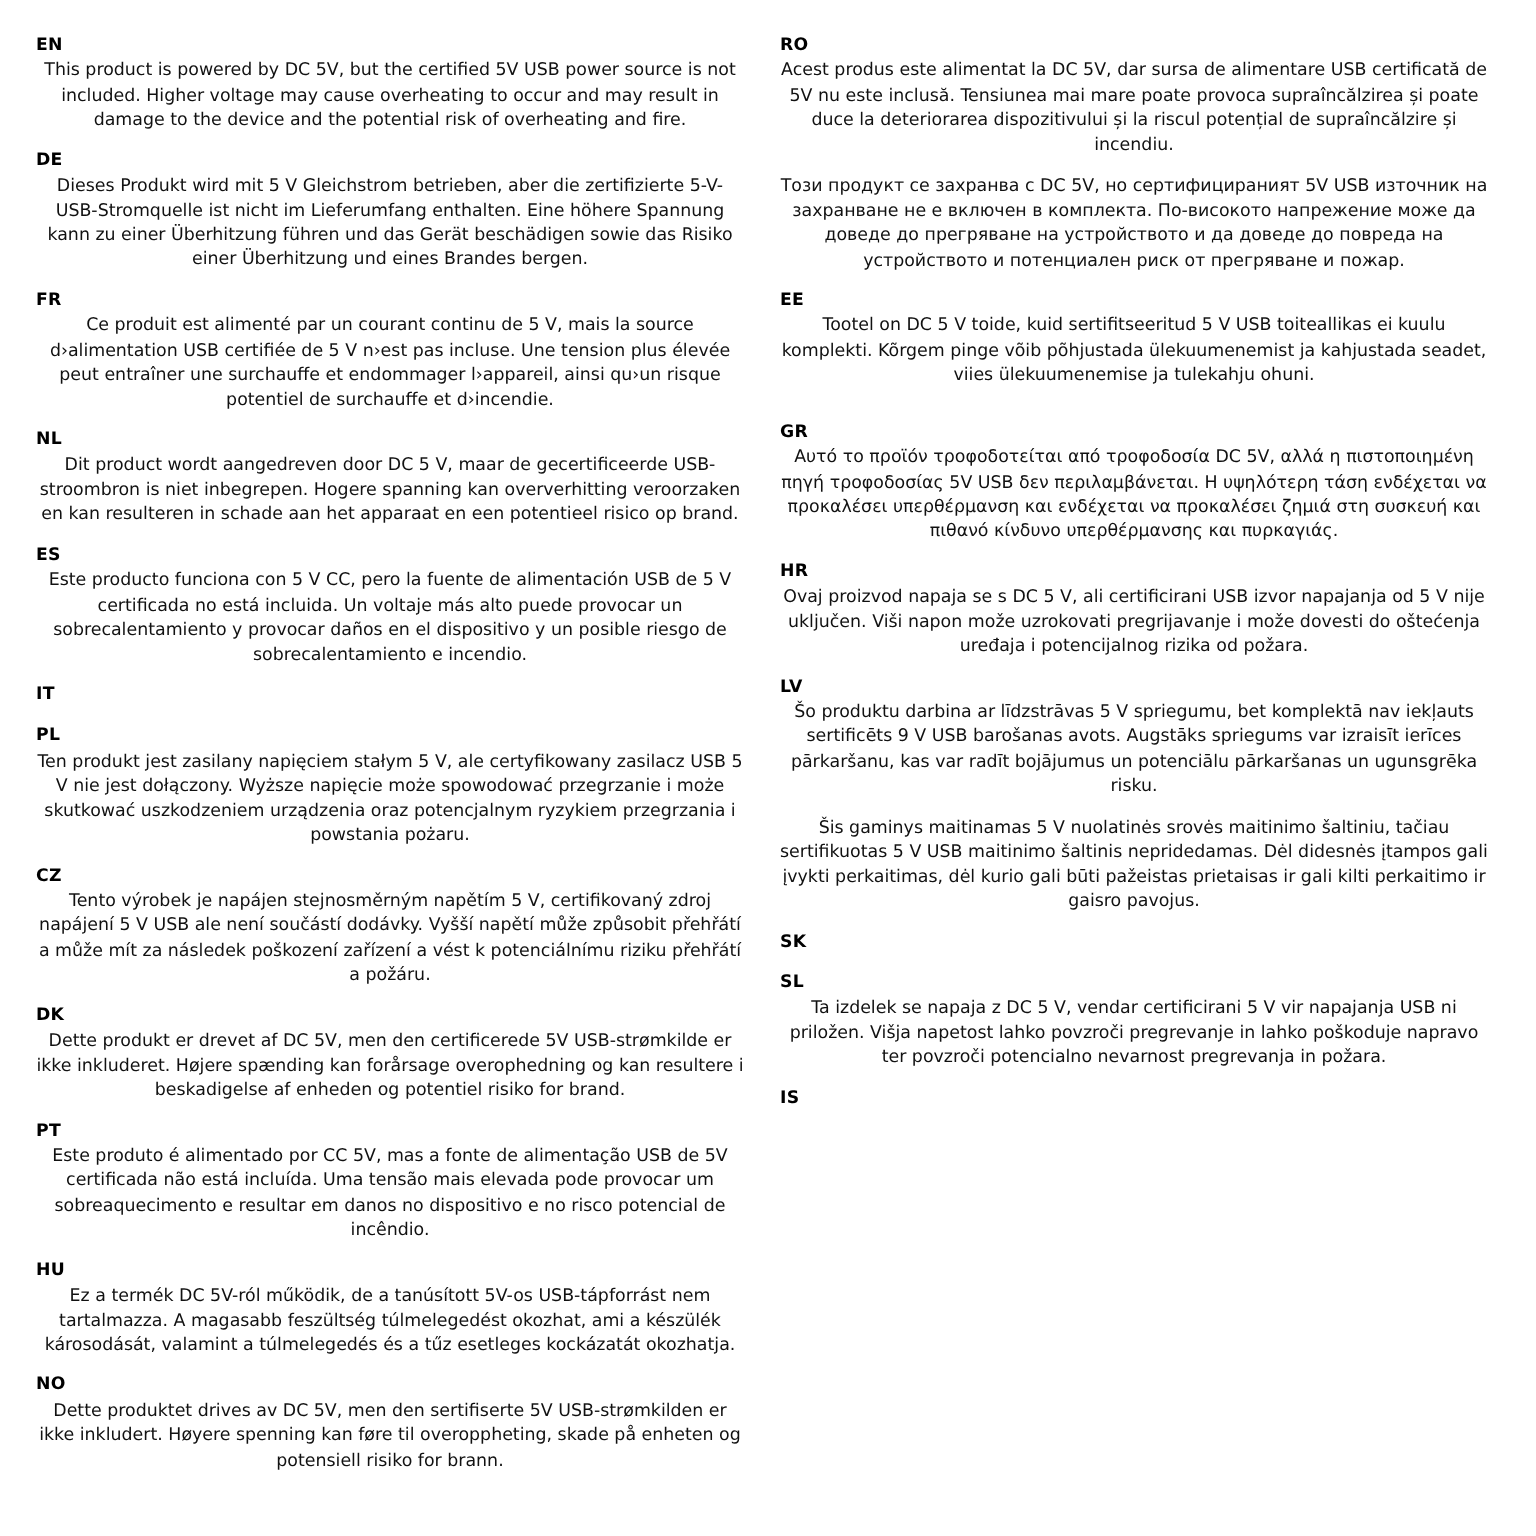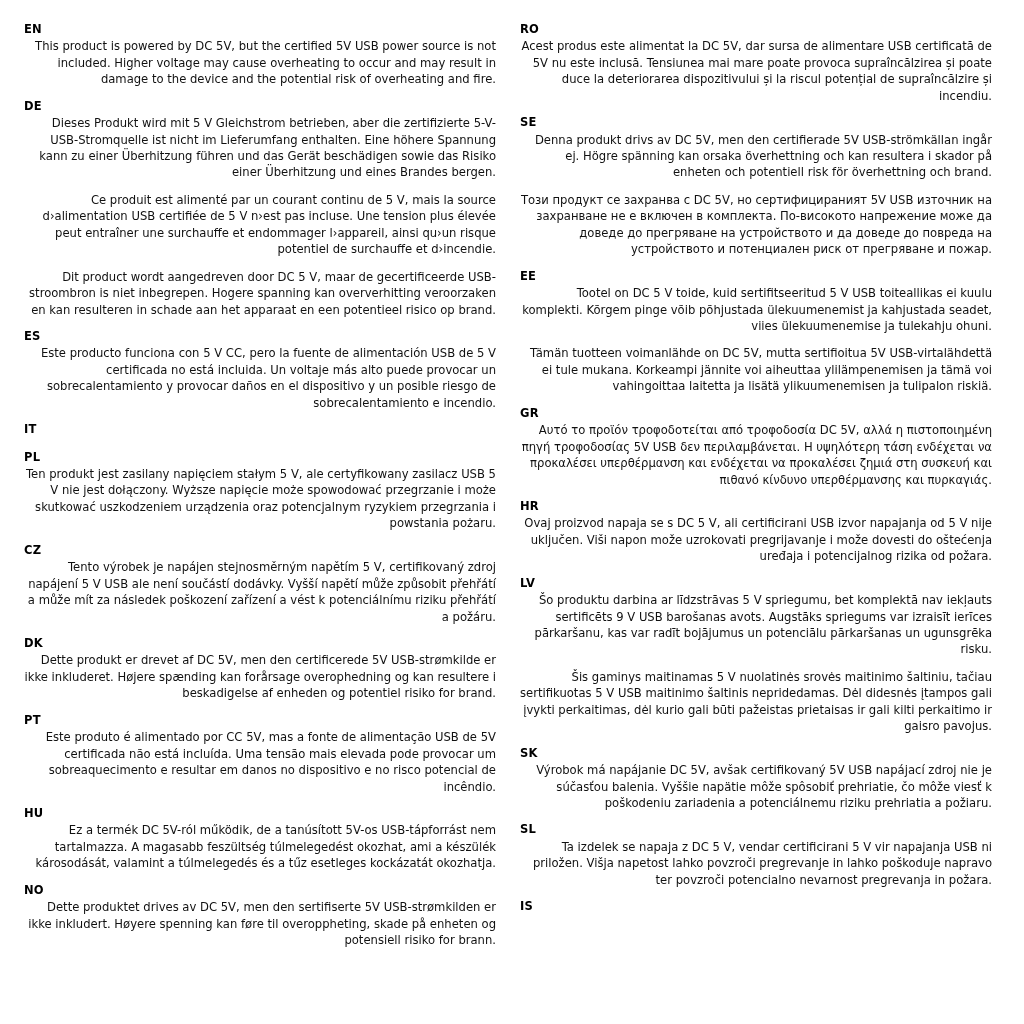--- a/index.html
+++ b/index.html
@@ -36,42 +36,44 @@
     font-weight: bold;
     letter-spacing: 0.2px;
     line-height: 1.25;
     margin-bottom: 2px;
     color: #000000;
   }
   .lang-text {
     font-size: 11.6px;
     line-height: 1.42;
     color: #111111;
-    text-align: right;
+    text-align: center;
     hyphens: none;
   }
 </style>
 </head>
 <body>
 
 <div id="page">
 
   <div class="column">
     <div class="entry">
       <div class="lang-code">EN</div>
       <div class="lang-text">This product is powered by DC 5V, but the certified 5V USB power source is not included. Higher voltage may cause overheating to occur and may result in damage to the device and the potential risk of overheating and fire.</div>
     </div>
     <div class="entry">
       <div class="lang-code">DE</div>
       <div class="lang-text">Dieses Produkt wird mit 5 V Gleichstrom betrieben, aber die zertifizierte 5-V-USB-Stromquelle ist nicht im Lieferumfang enthalten. Eine höhere Spannung kann zu einer Überhitzung führen und das Gerät beschädigen sowie das Risiko einer Überhitzung und eines Brandes bergen.</div>
     </div>
     <div class="entry">
+      <div class="lang-code">FR</div>
       <div class="lang-text">Ce produit est alimenté par un courant continu de 5 V, mais la source d›alimentation USB certifiée de 5 V n›est pas incluse. Une tension plus élevée peut entraîner une surchauffe et endommager l›appareil, ainsi qu›un risque potentiel de surchauffe et d›incendie.</div>
     </div>
     <div class="entry">
+      <div class="lang-code">NL</div>
       <div class="lang-text">Dit product wordt aangedreven door DC 5 V, maar de gecertificeerde USB-stroombron is niet inbegrepen. Hogere spanning kan oververhitting veroorzaken en kan resulteren in schade aan het apparaat en een potentieel risico op brand.</div>
     </div>
     <div class="entry">
       <div class="lang-code">ES</div>
       <div class="lang-text">Este producto funciona con 5 V CC, pero la fuente de alimentación USB de 5 V certificada no está incluida. Un voltaje más alto puede provocar un sobrecalentamiento y provocar daños en el dispositivo y un posible riesgo de sobrecalentamiento e incendio.</div>
     </div>
     <div class="entry">
       <div class="lang-code">IT</div>
     </div>
     <div class="entry">
@@ -99,51 +101,45 @@
       <div class="lang-text">Dette produktet drives av DC 5V, men den sertifiserte 5V USB-strømkilden er ikke inkludert. Høyere spenning kan føre til overoppheting, skade på enheten og potensiell risiko for brann.</div>
     </div>
   </div>
 
   <div class="column">
     <div class="entry">
       <div class="lang-code">RO</div>
       <div class="lang-text">Acest produs este alimentat la DC 5V, dar sursa de alimentare USB certificată de 5V nu este inclusă. Tensiunea mai mare poate provoca supraîncălzirea și poate duce la deteriorarea dispozitivului și la riscul potențial de supraîncălzire și incendiu.</div>
     </div>
     <div class="entry">
-      <div class="lang-code">SE</div>
-      <div class="lang-text">Denna produkt drivs av DC 5V, men den certifierade 5V USB-strömkällan ingår ej. Högre spänning kan orsaka överhettning och kan resultera i skador på enheten och potentiell risk för överhettning och brand.</div>
-    </div>
-    <div class="entry">
       <div class="lang-text">Този продукт се захранва с DC 5V, но сертифицираният 5V USB източник на захранване не е включен в комплекта. По-високото напрежение може да доведе до прегряване на устройството и да доведе до повреда на устройството и потенциален риск от прегряване и пожар.</div>
     </div>
     <div class="entry">
       <div class="lang-code">EE</div>
       <div class="lang-text">Tootel on DC 5 V toide, kuid sertifitseeritud 5 V USB toiteallikas ei kuulu komplekti. Kõrgem pinge võib põhjustada ülekuumenemist ja kahjustada seadet, viies ülekuumenemise ja tulekahju ohuni.</div>
     </div>
     <div class="entry">
-      <div class="lang-text">Tämän tuotteen voimanlähde on DC 5V, mutta sertifioitua 5V USB-virtalähdettä ei tule mukana. Korkeampi jännite voi aiheuttaa ylilämpenemisen ja tämä voi vahingoittaa laitetta ja lisätä ylikuumenemisen ja tulipalon riskiä.</div>
     </div>
     <div class="entry">
       <div class="lang-code">GR</div>
       <div class="lang-text">Αυτό το προϊόν τροφοδοτείται από τροφοδοσία DC 5V, αλλά η πιστοποιημένη πηγή τροφοδοσίας 5V USB δεν περιλαμβάνεται. Η υψηλότερη τάση ενδέχεται να προκαλέσει υπερθέρμανση και ενδέχεται να προκαλέσει ζημιά στη συσκευή και πιθανό κίνδυνο υπερθέρμανσης και πυρκαγιάς.</div>
     </div>
     <div class="entry">
       <div class="lang-code">HR</div>
       <div class="lang-text">Ovaj proizvod napaja se s DC 5 V, ali certificirani USB izvor napajanja od 5 V nije uključen. Viši napon može uzrokovati pregrijavanje i može dovesti do oštećenja uređaja i potencijalnog rizika od požara.</div>
     </div>
     <div class="entry">
       <div class="lang-code">LV</div>
       <div class="lang-text">Šo produktu darbina ar līdzstrāvas 5 V spriegumu, bet komplektā nav iekļauts sertificēts 9 V USB barošanas avots. Augstāks spriegums var izraisīt ierīces pārkaršanu, kas var radīt bojājumus un potenciālu pārkaršanas un ugunsgrēka risku.</div>
     </div>
     <div class="entry">
       <div class="lang-text">Šis gaminys maitinamas 5 V nuolatinės srovės maitinimo šaltiniu, tačiau sertifikuotas 5 V USB maitinimo šaltinis nepridedamas. Dėl didesnės įtampos gali įvykti perkaitimas, dėl kurio gali būti pažeistas prietaisas ir gali kilti perkaitimo ir gaisro pavojus.</div>
     </div>
     <div class="entry">
       <div class="lang-code">SK</div>
-      <div class="lang-text">Výrobok má napájanie DC 5V, avšak certifikovaný 5V USB napájací zdroj nie je súčasťou balenia. Vyššie napätie môže spôsobiť prehriatie, čo môže viesť k poškodeniu zariadenia a potenciálnemu riziku prehriatia a požiaru.</div>
     </div>
     <div class="entry">
       <div class="lang-code">SL</div>
       <div class="lang-text">Ta izdelek se napaja z DC 5 V, vendar certificirani 5 V vir napajanja USB ni priložen. Višja napetost lahko povzroči pregrevanje in lahko poškoduje napravo ter povzroči potencialno nevarnost pregrevanja in požara.</div>
     </div>
     <div class="entry">
       <div class="lang-code">IS</div>
     </div>
   </div>
 

